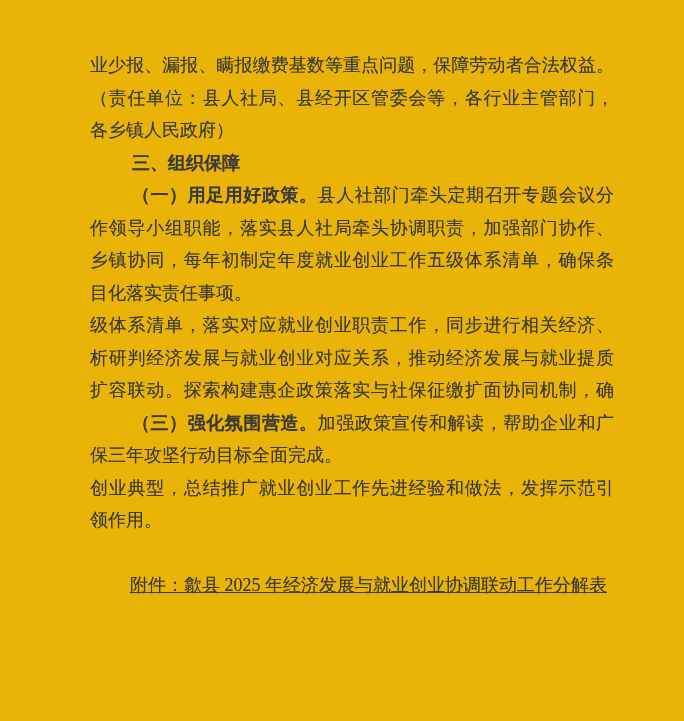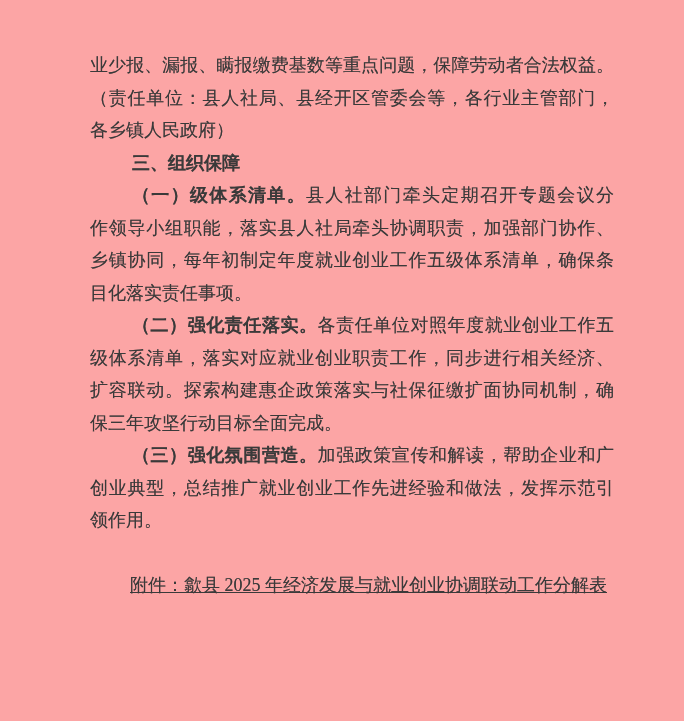--- a/index.html
+++ b/index.html
@@ -12,21 +12,21 @@
     background: #ffffff;
     font-family: "Liberation Serif", "DejaVu Serif", serif;
     overflow: hidden;
   }
   .page {
     position: absolute;
     left: 0;
     top: 0;
     width: 684px;
     height: 721px;
-    background: #fca5a5;
+    background: #eab308;
   }
   .content {
     position: absolute;
     left: 90px;
     top: 49px;
     width: 524px;
     color: #3a3a3a;
   }
   .line {
     height: 32.5px;
@@ -65,39 +65,39 @@
   <div class="content">
 
     <div class="line full"><span>业少报、漏报、瞒报缴费基数等重点问题，保障劳动者合法权益。</span></div>
 
     <div class="line full"><span>（责任单位：县人社局、县经开区管委会等，各行业主管部门，</span></div>
 
     <div class="line"><span>各乡镇人民政府）</span></div>
 
     <div class="line heading indent"><b>三、组织保障</b></div>
 
-    <div class="line full indent"><b>（一）级体系清单。</b><span>县人社部门牵头定期召开专题会议分</span></div>
+    <div class="line full indent"><b>（一）用足用好政策。</b><span>县人社部门牵头定期召开专题会议分</span></div>
 
     <div class="line full"><span>作领导小组职能，落实县人社局牵头协调职责，加强部门协作、</span></div>
 
     <div class="line full"><span>乡镇协同，每年初制定年度就业创业工作五级体系清单，确保条</span></div>
 
     <div class="line"><span>目化落实责任事项。</span></div>
 
-    <div class="line full indent"><b>（二）强化责任落实。</b><span>各责任单位对照年度就业创业工作五</span></div>
 
     <div class="line full"><span>级体系清单，落实对应就业创业职责工作，同步进行相关经济、</span></div>
 
 
+    <div class="line full"><span>析研判经济发展与就业创业对应关系，推动经济发展与就业提质</span></div>
 
     <div class="line full"><span>扩容联动。探索构建惠企政策落实与社保征缴扩面协同机制，确</span></div>
 
+    <div class="line full indent"><b>（三）强化氛围营造。</b><span>加强政策宣传和解读，帮助企业和广</span></div>
+
     <div class="line"><span>保三年攻坚行动目标全面完成。</span></div>
-
-    <div class="line full indent"><b>（三）强化氛围营造。</b><span>加强政策宣传和解读，帮助企业和广</span></div>
 
 
     <div class="line full"><span>创业典型，总结推广就业创业工作先进经验和做法，发挥示范引</span></div>
 
     <div class="line"><span>领作用。</span></div>
 
     <div class="line attachment"><span>附件：歙县 2025 年经济发展与就业创业协调联动工作分解表</span></div>
 
   </div>
 </div>

